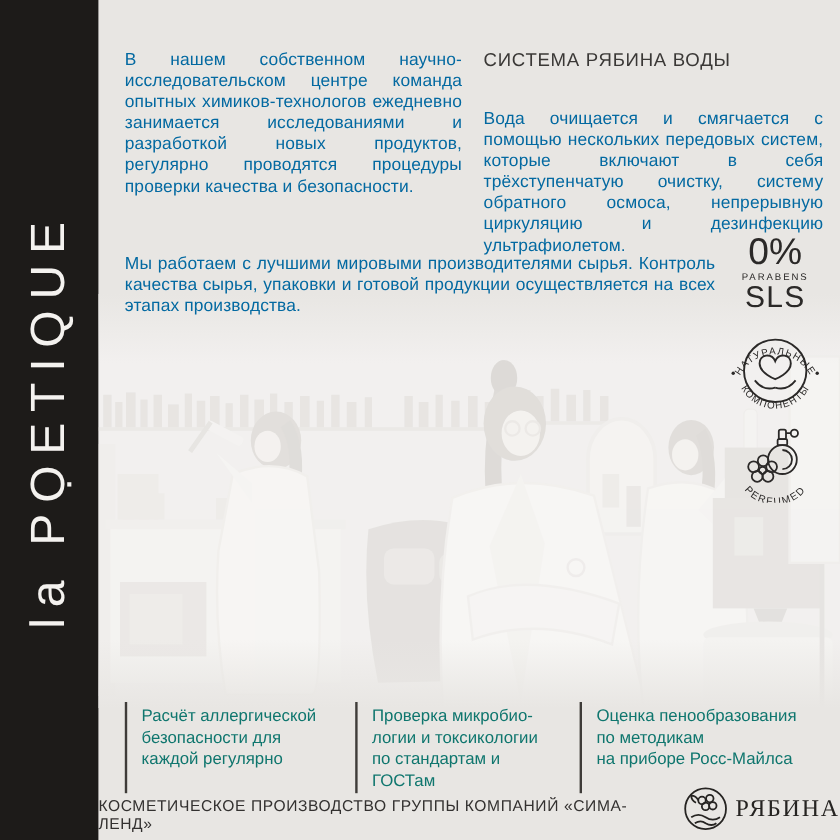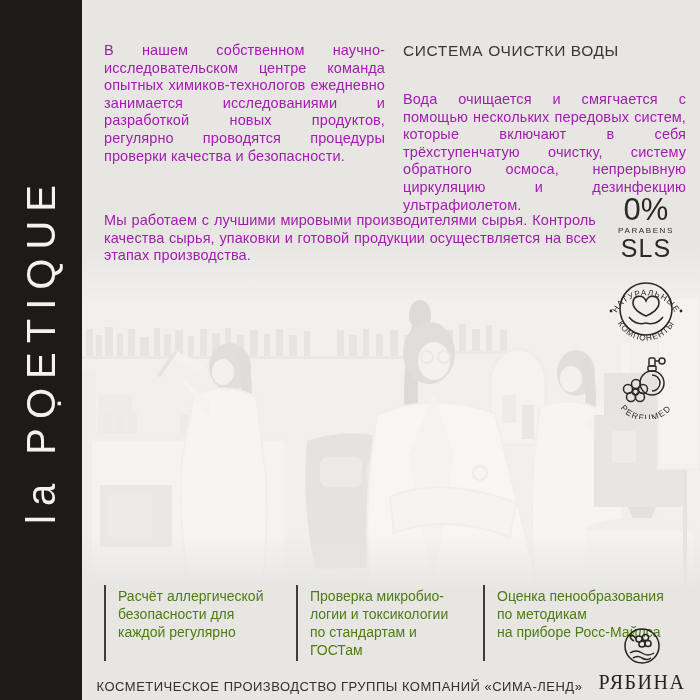--- a/index.html
+++ b/index.html
@@ -15,21 +15,21 @@
   
   .photo{position:absolute;left:82px;top:245px;width:618px;height:345px;z-index:0;}
 
   
   .top-cols{position:absolute;left:104px;top:42px;width:582px;display:flex;z-index:2;}
   .col{box-sizing:border-box;}
   .col-lab{width:299px;padding-right:18px;}
   .col-water{width:283px;}
   h2.sec{margin:0 0 12px 0;font-size:15.5px;font-weight:400;letter-spacing:.6px;
          color:#3a3836;line-height:1.18;min-height:37px;}
-  p.body{margin:0;font-size:14.5px;line-height:17.6px;color:#a21caf;
+  p.body{margin:0;font-size:14.5px;line-height:17.6px;color:#0369a1;
          text-align:justify;letter-spacing:.1px;}
   .hline{display:block;}
 
   
   .mid{position:absolute;left:104px;top:212px;width:492px;z-index:2;}
   .mid h2.sec{min-height:0;margin-bottom:10px;font-size:16px;}
 
   
   .badges{position:absolute;right:12px;top:194px;width:84px;z-index:3;
           display:flex;flex-direction:column;align-items:center;}
@@ -38,27 +38,27 @@
   .zero .sub{font-size:8px;letter-spacing:1.6px;margin-top:2px;}
   .zero .sls{font-size:25px;letter-spacing:1px;margin-top:1px;}
   .badge-svg{display:block;margin-top:6px;}
 
   
   .features{position:absolute;left:104px;top:585px;width:586px;display:flex;z-index:2;}
   .feature{box-sizing:border-box;border-left:2px solid #3f3c39;padding:2px 10px 2px 12px;}
   .f1{width:192px;}
   .f2{width:187px;}
   .f3{width:207px;}
-  .feature .fl{display:block;font-size:14px;line-height:18px;color:#4d7c0f;}
+  .feature .fl{display:block;font-size:14px;line-height:18px;color:#0f766e;}
 
   
   .footer{position:absolute;left:82px;right:0;bottom:6px;height:52px;z-index:2;
           display:flex;align-items:flex-end;justify-content:center;gap:16px;}
   .footer-text{font-size:13px;letter-spacing:.5px;color:#333130;}
-  .rowan{display:flex;align-items:center;gap:5px;flex-direction:column;}
+  .rowan{display:flex;align-items:center;gap:5px;}
   .rowan-name{font-family:"Liberation Serif",serif;font-size:20px;letter-spacing:1.5px;
               color:#262422;}
   svg text{font-family:"Liberation Sans",sans-serif;}
 </style>
 </head>
 <body>
 
 <div class="page">
 
   <aside class="brand-bar">
@@ -177,21 +177,21 @@
     <rect x="0" y="0" width="618" height="345" fill="#ffffff" opacity="0.42"></rect>
     <rect x="0" y="0" width="618" height="58" fill="url(#fadeTop)"></rect>
     <rect x="0" y="288" width="618" height="57" fill="url(#fadeBot)"></rect>
   </svg>
 
   <section class="top-cols">
     <div class="col col-lab">
       <p class="body">В нашем собственном научно-исследовательском центре команда опытных химиков-технологов ежедневно занимается исследованиями и разработкой новых продуктов, регулярно проводятся процедуры проверки качества и безопасности.</p>
     </div>
     <div class="col col-water">
-      <h2 class="sec">СИСТЕМА ОЧИСТКИ ВОДЫ</h2>
+      <h2 class="sec">СИСТЕМА РЯБИНА ВОДЫ</h2>
       <p class="body">Вода очищается и смягчается с помощью нескольких передовых систем, которые включают в себя трёхступенчатую очистку, систему обратного осмоса, непрерывную циркуляцию и дезинфекцию ультрафиолетом.</p>
     </div>
   </section>
 
   <section class="mid">
     <p class="body">Мы работаем с лучшими мировыми производителями сырья. Контроль качества сырья, упаковки и готовой продукции осуществляется на всех этапах производства.</p>
   </section>
 
   <div class="badges">
     <div class="zero">

